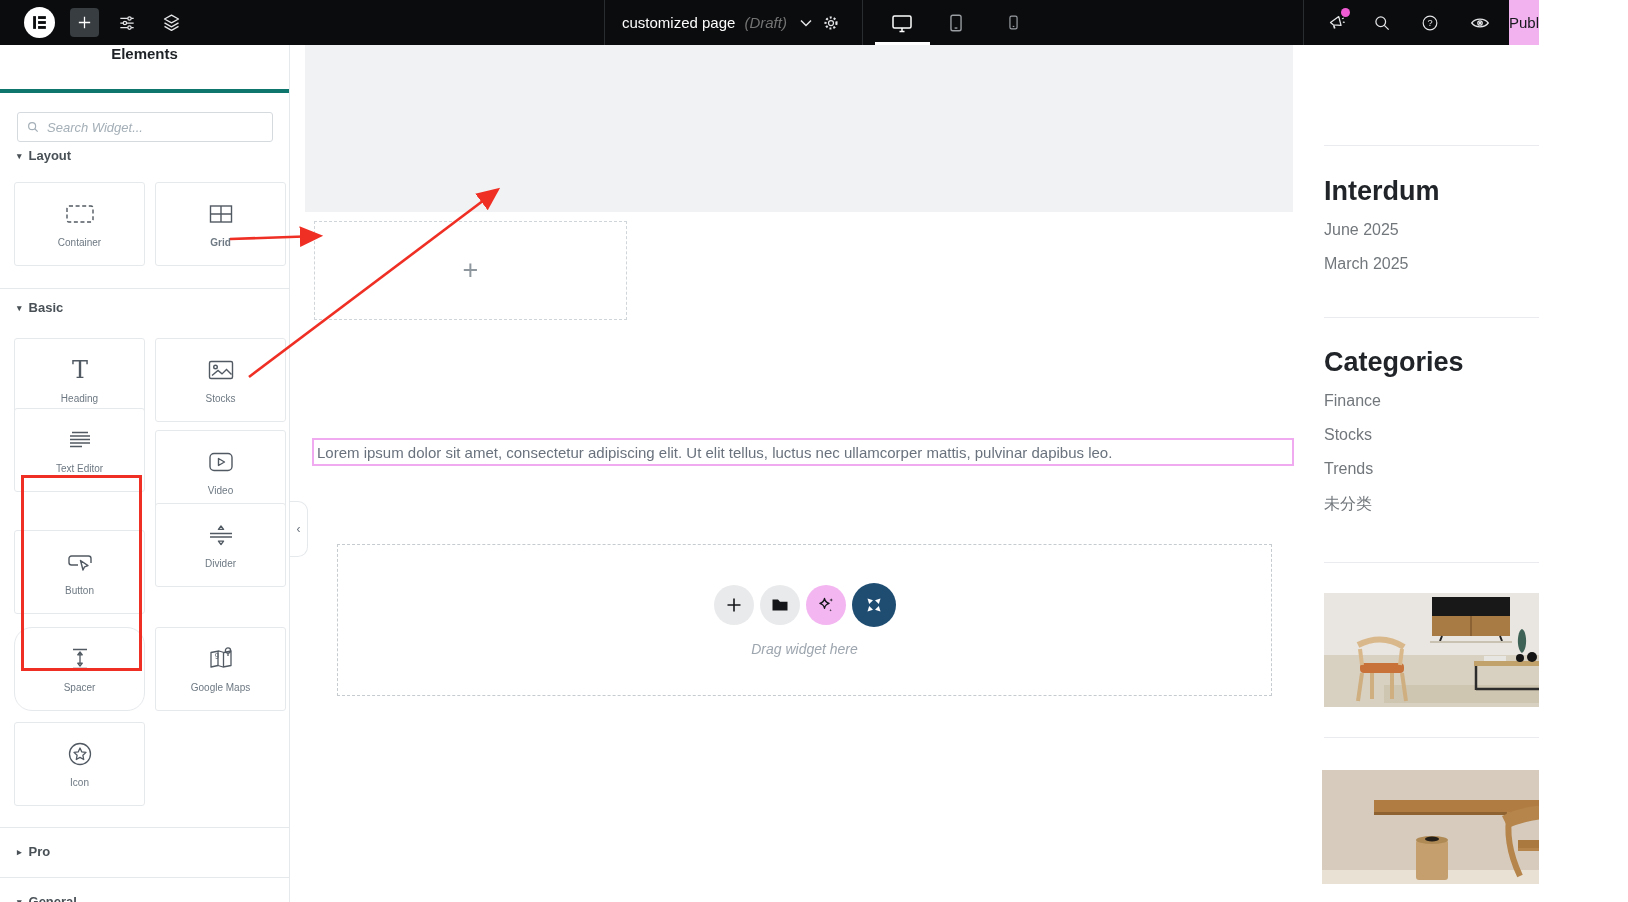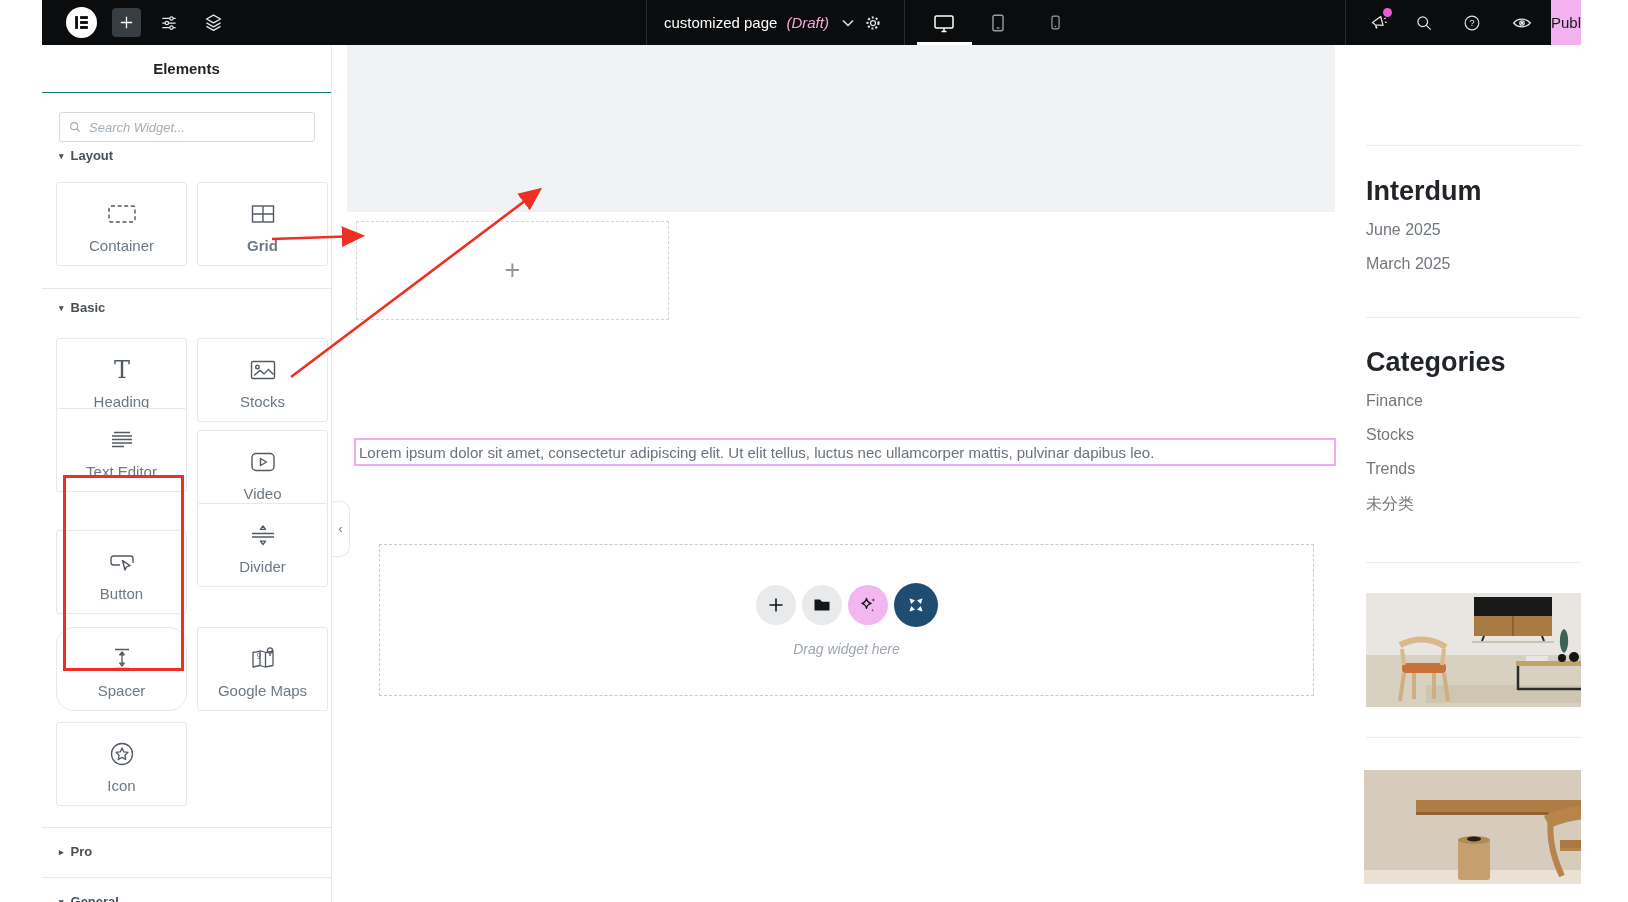--- a/index.html
+++ b/index.html
@@ -1,47 +1,47 @@
 <!DOCTYPE html>
 <html><head>
 <meta charset="utf-8">
 <style>
   * { margin:0; padding:0; box-sizing:border-box; }
   html,body { width:1628px; height:902px; overflow:hidden; background:#fff;
     font-family:"Liberation Sans", sans-serif; }
-  #app { position:relative; width:1539px; height:902px; background:#fff; overflow:hidden;margin-left:42px; }
+  #app { position:relative; width:1539px; height:902px; background:#fff; overflow:hidden; }
 
   
   .topbar { position:absolute; left:0; top:0; width:1628px; height:45px; background:#0b0c0e; z-index:40; }
   .tb-abs { position:absolute; top:0; height:45px; display:flex; align-items:center; }
   .tb-vdiv { position:absolute; top:0; width:1px; height:45px; background:#2a2d30; }
   .logo-circle { position:absolute; left:24px; top:7px; width:31px; height:31px; border-radius:50%; background:#fff; display:flex; align-items:center; justify-content:center; cursor:pointer; }
   .tb-plus { position:absolute; left:70px; top:8px; width:29px; height:29px; background:#383d42; border-radius:4px; display:flex; align-items:center; justify-content:center; cursor:pointer; }
   .tb-icon { color:#c9cdd1; display:flex; align-items:center; justify-content:center; cursor:pointer; }
   .tb-title-wrap { position:absolute; left:622px; top:0; height:45px; display:flex; align-items:center; gap:9px; cursor:pointer; }
   .tb-title { color:#fdfdfd; font-size:15px; }
-  .tb-draft { color:#f9a8d4; font-size:15px; font-style:italic; }
+  .tb-draft { color:#737373; font-size:15px; font-style:italic; }
   .tb-underline { position:absolute; left:875px; top:42px; width:55px; height:3px; background:#fff; }
   .notif-dot { position:absolute; left:1341px; top:8px; width:9px; height:9px; border-radius:50%; background:#ee5bd3; }
   .publish-btn { position:absolute; left:1509px; top:0; width:119px; height:45px; background:#f1b2ef; color:#17191c; font-size:15px; display:flex; align-items:center; justify-content:flex-start; cursor:pointer; }
   .publish-split { position:absolute; left:111px; top:0; width:2px; height:45px; background:#e09cde; }
 
   
   .panel { position:absolute; left:0; top:45px; width:290px; height:857px; background:#fff; border-right:1px solid #e6e9ec; z-index:30; }
-  .panel-header { position:absolute; left:0; top:0; width:100%; height:48px; border-bottom:1px solid #0f766e; display:flex; align-items:center; justify-content:center; }
+  .panel-header { position:absolute; left:0; top:0; width:100%; height:48px; border-bottom:4px solid #0f766e; display:flex; align-items:flex-start; justify-content:center; }
   .panel-header span { font-size:15px; font-weight:bold; color:#1f2327; }
   .search-box { position:absolute; left:17px; top:67px; width:256px; height:30px; border:1px solid #d5dadf; border-radius:3px; display:flex; align-items:center; padding:0 8px; gap:7px; background:#fff; }
   .search-box input { border:none; outline:none; width:100%; font-size:13px; font-style:italic; color:#495157; font-family:"Liberation Sans", sans-serif; }
   .search-box input::placeholder { color:#a4afb7; font-style:italic; }
   .sec-head { position:absolute; left:17px; display:flex; align-items:center; gap:7px; font-size:13px; font-weight:bold; color:#495157; cursor:pointer; }
   .caret { font-size:9px; color:#495157; }
   .panel-hr { position:absolute; left:0; width:290px; height:1px; background:#e6e9ec; }
   .wcard { position:absolute; width:131px; height:84px; background:#fff; border:1px solid #e6e9ec; border-radius:3px; display:flex; flex-direction:column; align-items:center; padding-top:15px; cursor:pointer; }
   .wcard .wicon { height:32px; display:flex; align-items:center; justify-content:center; }
-  .wcard .wlabel { margin-top:7px; font-size:15px; color:#6d7882; }
+  .wcard .wlabel { margin-top:7px; font-size:10px; color:#6d7882; }
   .col1 { left:14px; } .col2 { left:155px; }
 
   
   .collapse-tab { position:absolute; left:290px; top:501px; width:18px; height:56px; background:#fff; border:1px solid #e6e9ec; border-left:none; border-radius:0 10px 10px 0; display:flex; align-items:center; justify-content:center; color:#69727d; font-size:12px; cursor:pointer; z-index:31; }
 
   
   .red-rect { position:absolute; left:21px; top:475px; width:121px; height:196px; border:3px solid #ef2e24; z-index:45; pointer-events:none; }
   .arrows-overlay { position:absolute; left:0; top:0; width:1628px; height:902px; z-index:44; pointer-events:none; }
 
   

